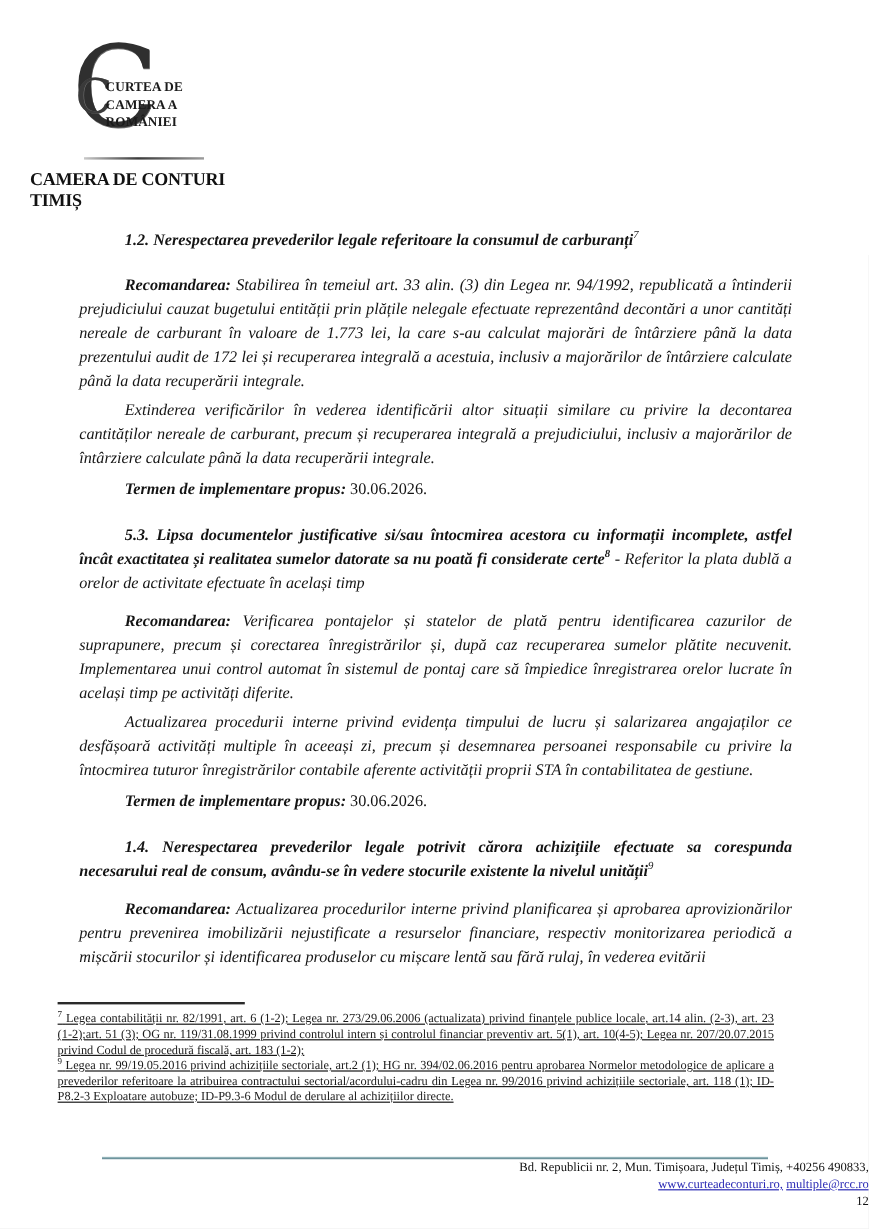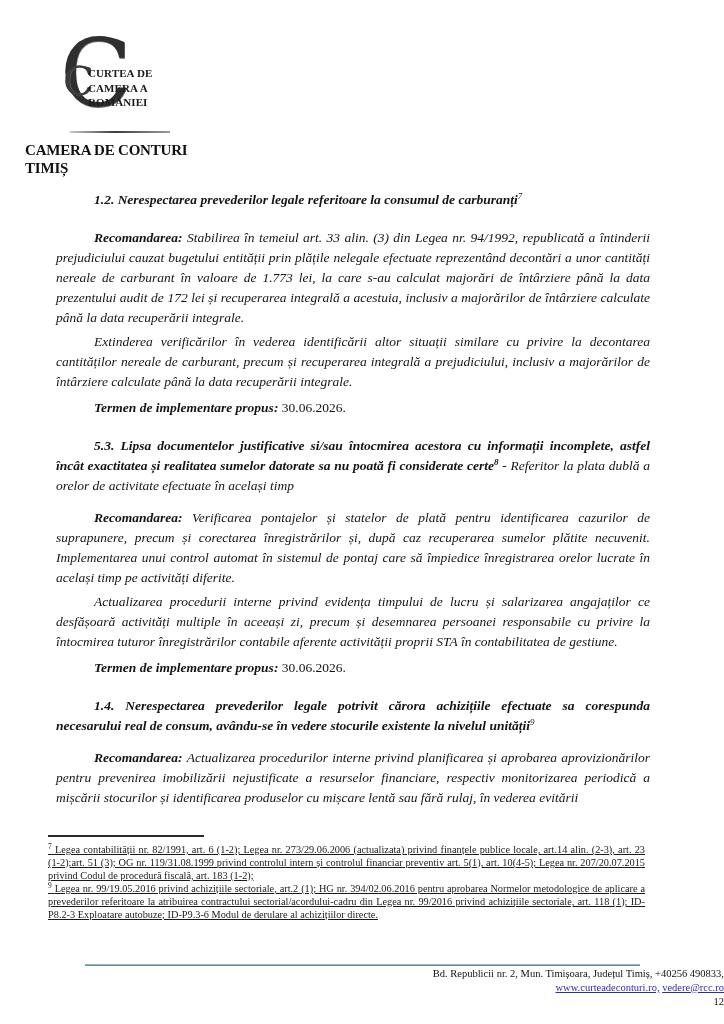--- a/index.html
+++ b/index.html
@@ -31,21 +31,21 @@
     background:linear-gradient(90deg,#c9c9c9,#3c3c3c 45%,#9d9d9d);
   }
   .chamber {
     position:absolute; left:25px; top:141px; width:185px; text-align:left;
     font-weight:bold; font-size:15px; line-height:18px; letter-spacing:-0.2px;
     color:#111;
   }
 
   
   .content {
-    position:absolute; left:56px; top:190px; width:594px;
+    position:absolute; left:66px; top:190px; width:594px;
     font-size:13.5px; line-height:20px; text-align:justify;
   }
   .content p { margin:0; text-indent:38px; }
   .bi { font-weight:bold; font-style:italic; }
   .b  { font-weight:bold;font-style:italic; }
   .i  { font-style:italic; }
   .content sup { font-size:9px; line-height:0; vertical-align:super; }
   .mt18 { margin-top:18px !important; }
   .mt12 { margin-top:12px !important; }
   .mt6  { margin-top:6px  !important; }
@@ -124,18 +124,18 @@
       <li><sup>7</sup> <span>Legea contabilității nr. 82/1991, art. 6 (1-2); Legea nr. 273/29.06.2006 (actualizata) privind finanțele publice locale, art.14 alin. (2-3), art. 23 (1-2);art. 51 (3); OG nr. 119/31.08.1999 privind controlul intern și controlul financiar preventiv art. 5(1), art. 10(4-5); Legea nr. 207/20.07.2015 privind Codul de procedură fiscală, art. 183 (1-2);</span></li>
       <li><sup>9</sup> <span>Legea nr. 99/19.05.2016 privind achizițiile sectoriale, art.2 (1); HG nr. 394/02.06.2016 pentru aprobarea Normelor metodologice de aplicare a prevederilor referitoare la atribuirea contractului sectorial/acordului-cadru din Legea nr. 99/2016 privind achizițiile sectoriale, art. 118 (1);  ID-P8.2-3 Exploatare autobuze; ID-P9.3-6 Modul de derulare al achizițiilor directe.</span></li>
     </ol>
   </div>
 
   <div class="footer-rule"></div>
   <div class="page-footer">
     <div>Bd. Republicii nr. 2, Mun. Timișoara, Județul Timiș, +40256 490833,</div>
     <div>
       <a href="#">www.curteadeconturi.ro,</a>
-      <a href="#">vedere@rcc.ro</a>
+      <a href="#">multiple@rcc.ro</a>
     </div>
     <div class="page-num">12</div>
   </div>
 
 </div>
 
 </body></html>

